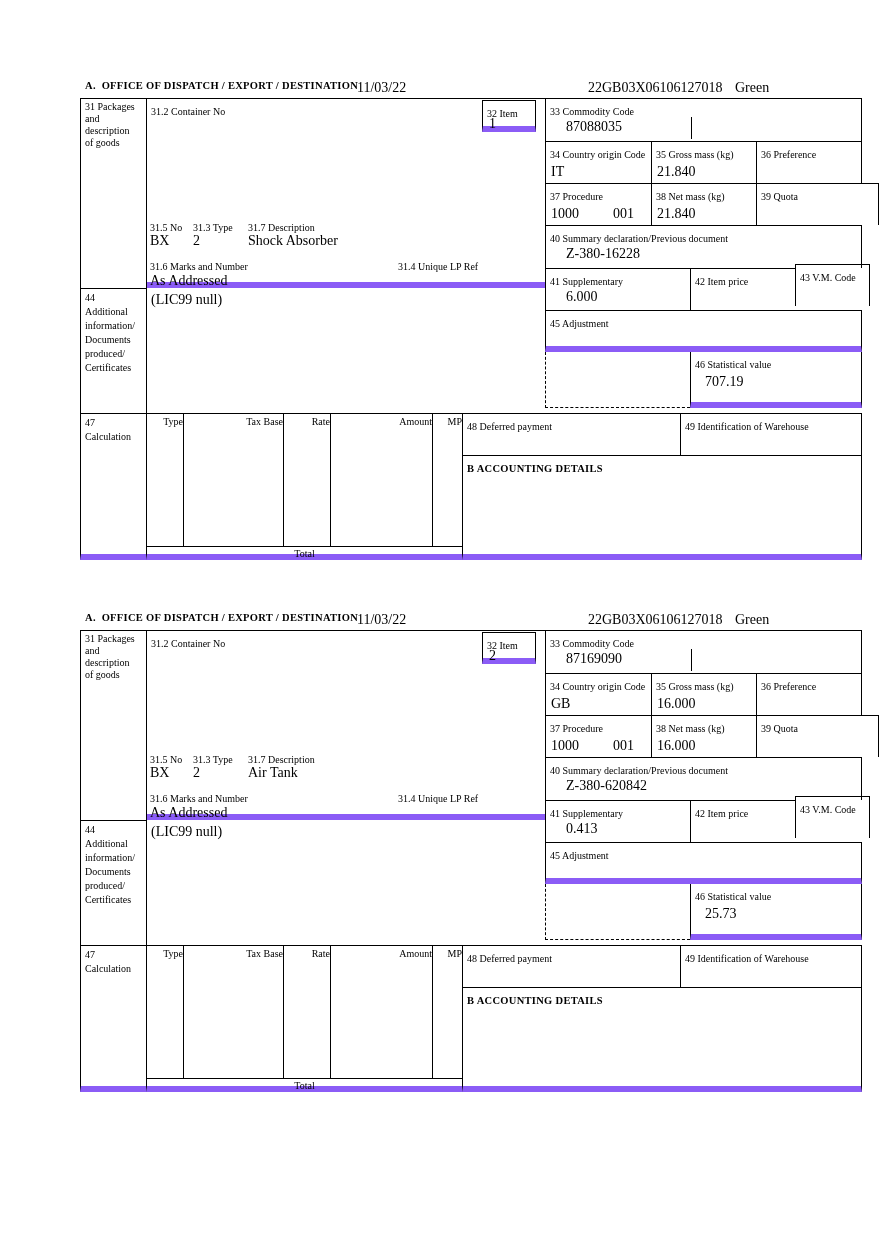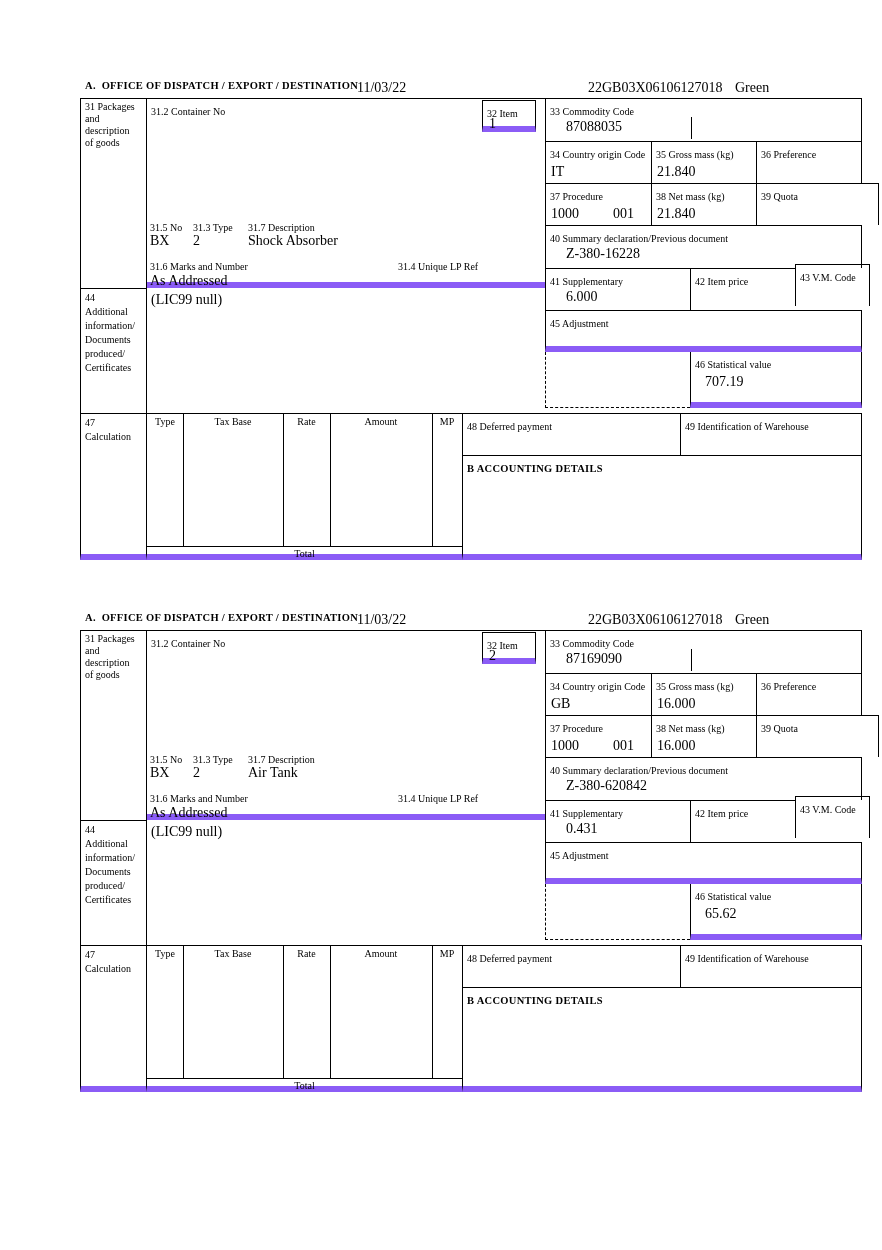--- a/index.html
+++ b/index.html
@@ -52,21 +52,21 @@
   .v40{left:20px;top:20px}
   .v41{left:20px;top:20px}
   .v46{left:14px;top:22px}
   .v32{left:6px;top:15px}
   .p315{left:3px;top:123px}.p313{left:46px;top:123px}.p317{left:101px;top:123px}
   .w315{left:3px;top:134px}.w313{left:46px;top:134px}.w317{left:101px;top:134px}
   .p316{left:3px;top:162px}.p314{left:251px;top:162px}
   .w316{left:3px;top:174px}
   .vln{position:absolute;top:0;width:1px;height:132px;background:#000}
   .vl1{left:36px}.vl2{left:136px}.vl3{left:183px}.vl4{left:285px}
-  .ch{position:absolute;top:2px;font-size:10px;text-align:center}
+  .ch{position:absolute;top:2px;font-size:10px;text-align:right}
   .ch1{left:0;width:36px}.ch2{left:36px;width:100px}.ch3{left:136px;width:47px}.ch4{left:183px;width:102px}.ch5{left:285px;width:30px}
   .totalRow{position:absolute;left:0;top:132px;width:100%;height:15px;border-top:1px solid #000;text-align:center;font-size:10px;padding-top:1px}
 </style>
 </head>
 <body>
 
 <div class="block" id="block1">
   <div class="abs hdrA hbold">A.  OFFICE OF DISPATCH / EXPORT / DESTINATION</div>
   <div class="abs hdrDate val">11/03/22</div>
   <div class="abs hdrMrn val">22GB03X06106127018</div>
@@ -258,38 +258,38 @@
     <span class="lbl">39 Quota</span>
   </div>
 
   <div class="cell c40 bl bt br">
     <span class="lbl">40 Summary declaration/Previous document</span>
     <div class="abs v40 val">Z-380-620842</div>
   </div>
 
   <div class="cell c41 bl bt">
     <span class="lbl">41 Supplementary</span>
-    <div class="abs v41 val">0.431</div>
+    <div class="abs v41 val">0.413</div>
   </div>
   <div class="cell c42 bl bt">
     <span class="lbl">42 Item price</span>
   </div>
   <div class="cell c43 bl bt br">
     <span class="lbl">43 V.M. Code</span>
   </div>
 
   <div class="cell c45 bl bt br bb">
     <span class="lbl">45 Adjustment</span>
   </div>
 
   <div class="abs cDash"></div>
 
   <div class="cell c46 bl br bb">
     <span class="lbl">46 Statistical value</span>
-    <div class="abs v46 val">65.62</div>
+    <div class="abs v46 val">25.73</div>
   </div>
 
   <div class="cell c44l bl bt br">
     <div class="lbl">44</div>
     <div class="lbl">Additional</div>
     <div class="lbl">information/</div>
     <div class="lbl">Documents</div>
     <div class="lbl">produced/</div>
     <div class="lbl">Certificates</div>
   </div>

